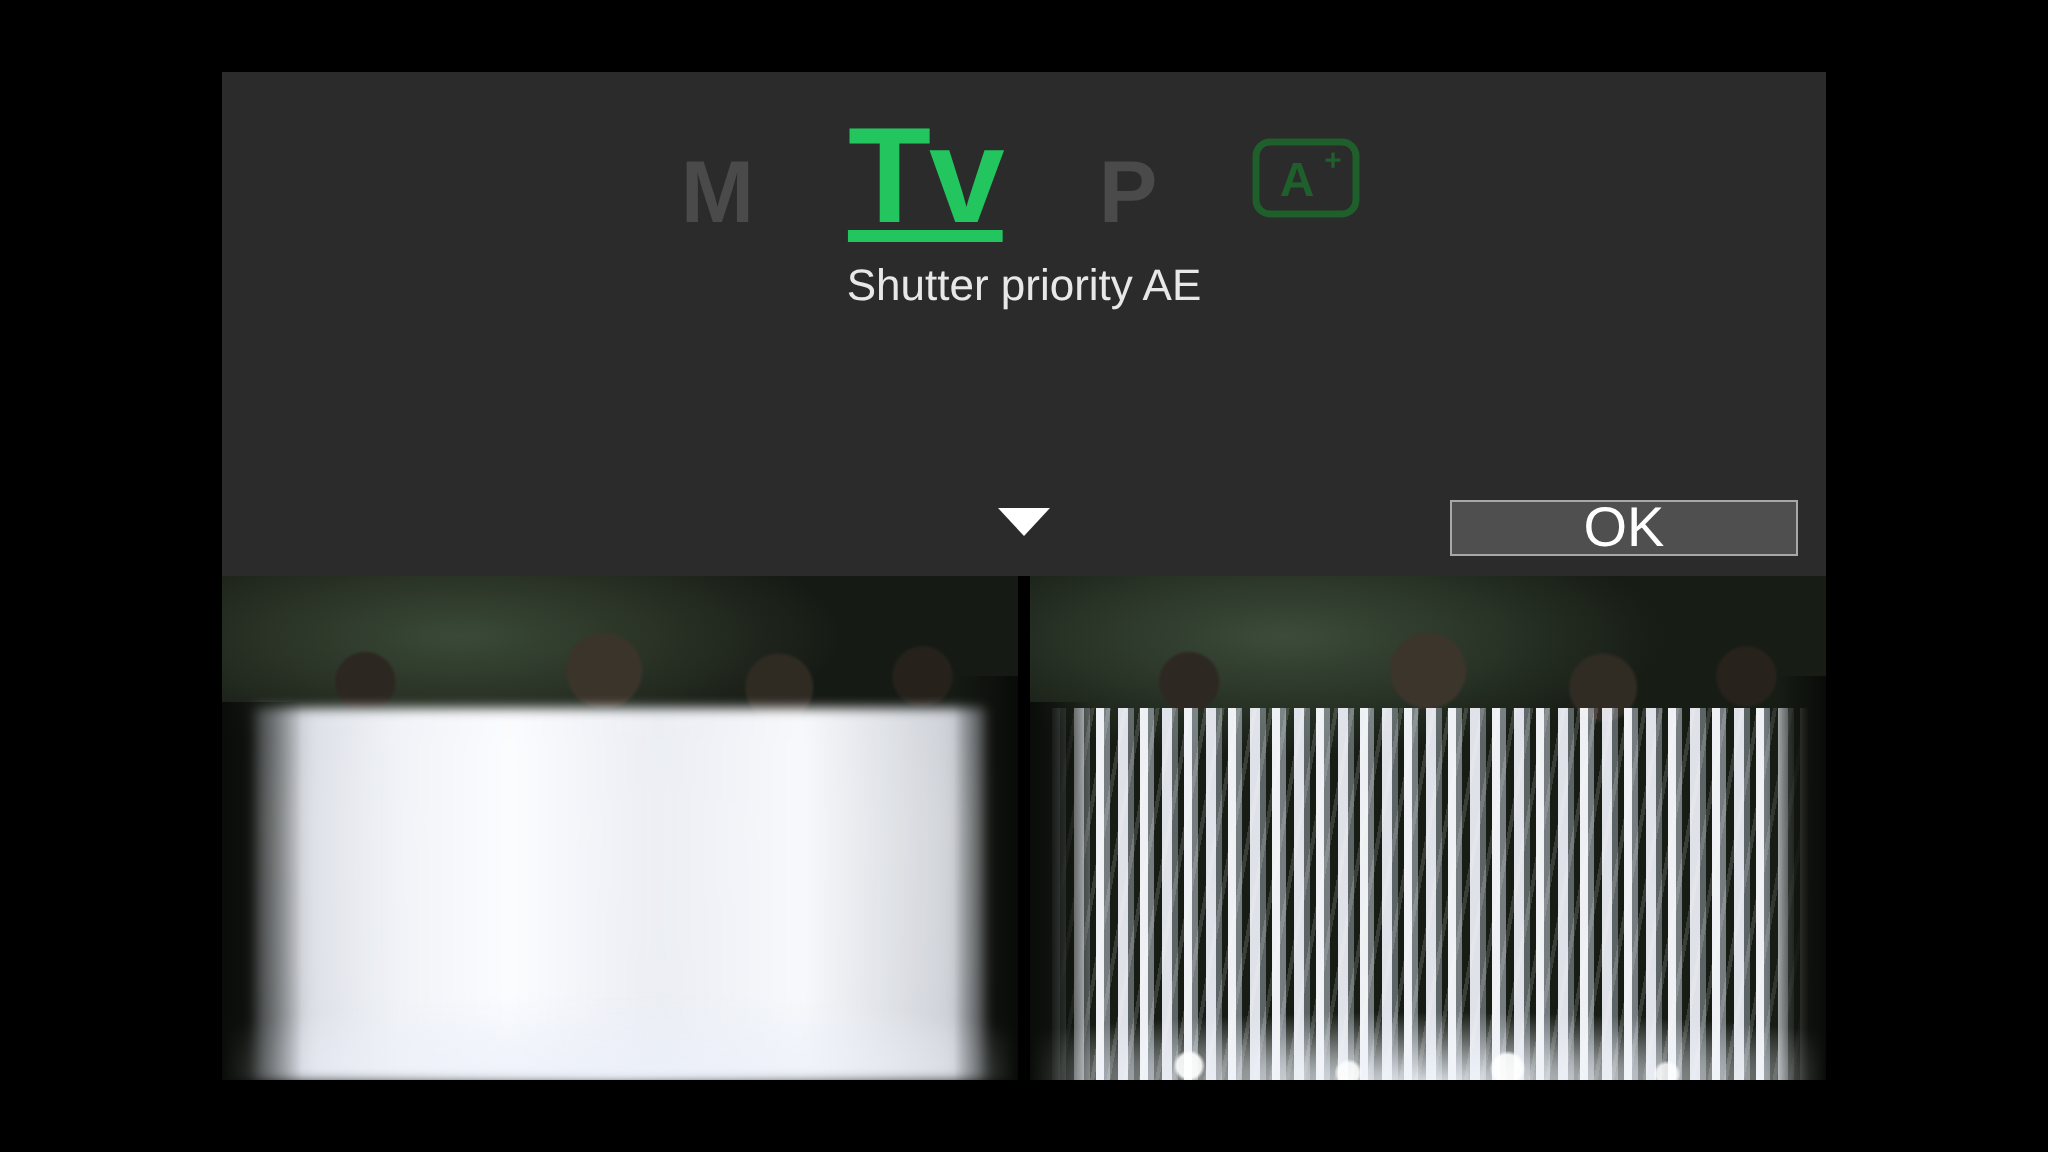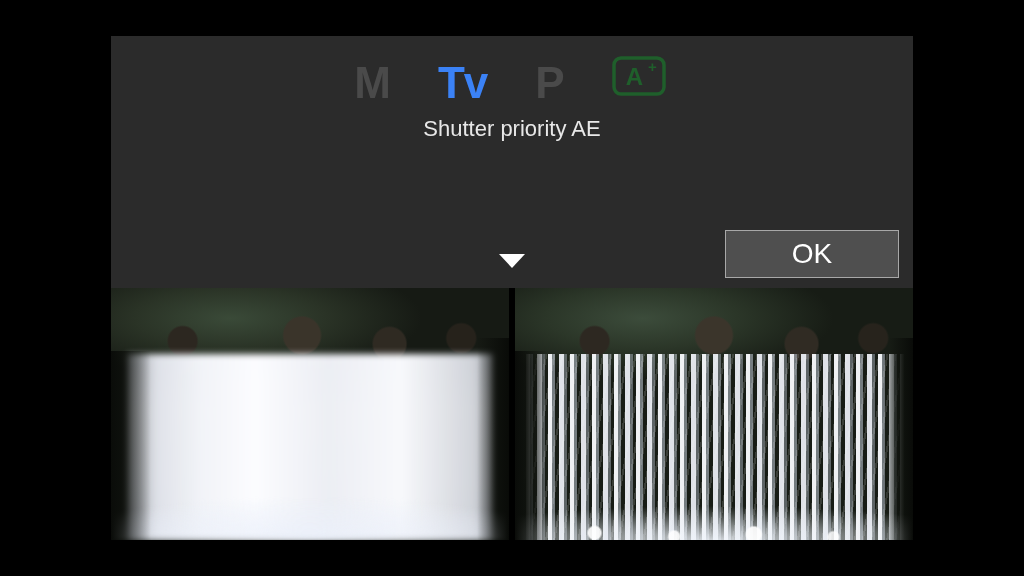--- a/index.html
+++ b/index.html
@@ -38,23 +38,24 @@
     }
     .mode {
       font-weight: 700;
       font-size: 44px;
       color: #4a4a4a;
       cursor: pointer;
       user-select: none;
       letter-spacing: -1px;
     }
     .mode.selected {
-      color: #3b82f6;
-      font-size: 44px;
+      color: #22c55e;
+      font-size: 68px;
       line-height: 1;
+      text-decoration: underline;
     }
     .mode-auto {
       display: inline-flex;
       align-items: center;
       justify-content: center;
     }
     .mode-auto svg { display: block; }
     .mode-desc {
       color: #e8e8e8;
       font-size: 22px;
@@ -68,21 +69,21 @@
       transform: translateX(-50%);
       color: #fff;
       cursor: pointer;
     }
     .expand-icon svg { display: block; }
     .ok-button {
       position: absolute;
       right: 14px;
       bottom: 10px;
       width: 174px;
-      height: 48px;
+      height: 28px;
       background: #4f4f4f;
       border: 1px solid #a8a8a8;
       color: #fff;
       font-size: 28px;
       display: flex;
       align-items: center;
       justify-content: center;
       cursor: pointer;
       user-select: none;
     }

